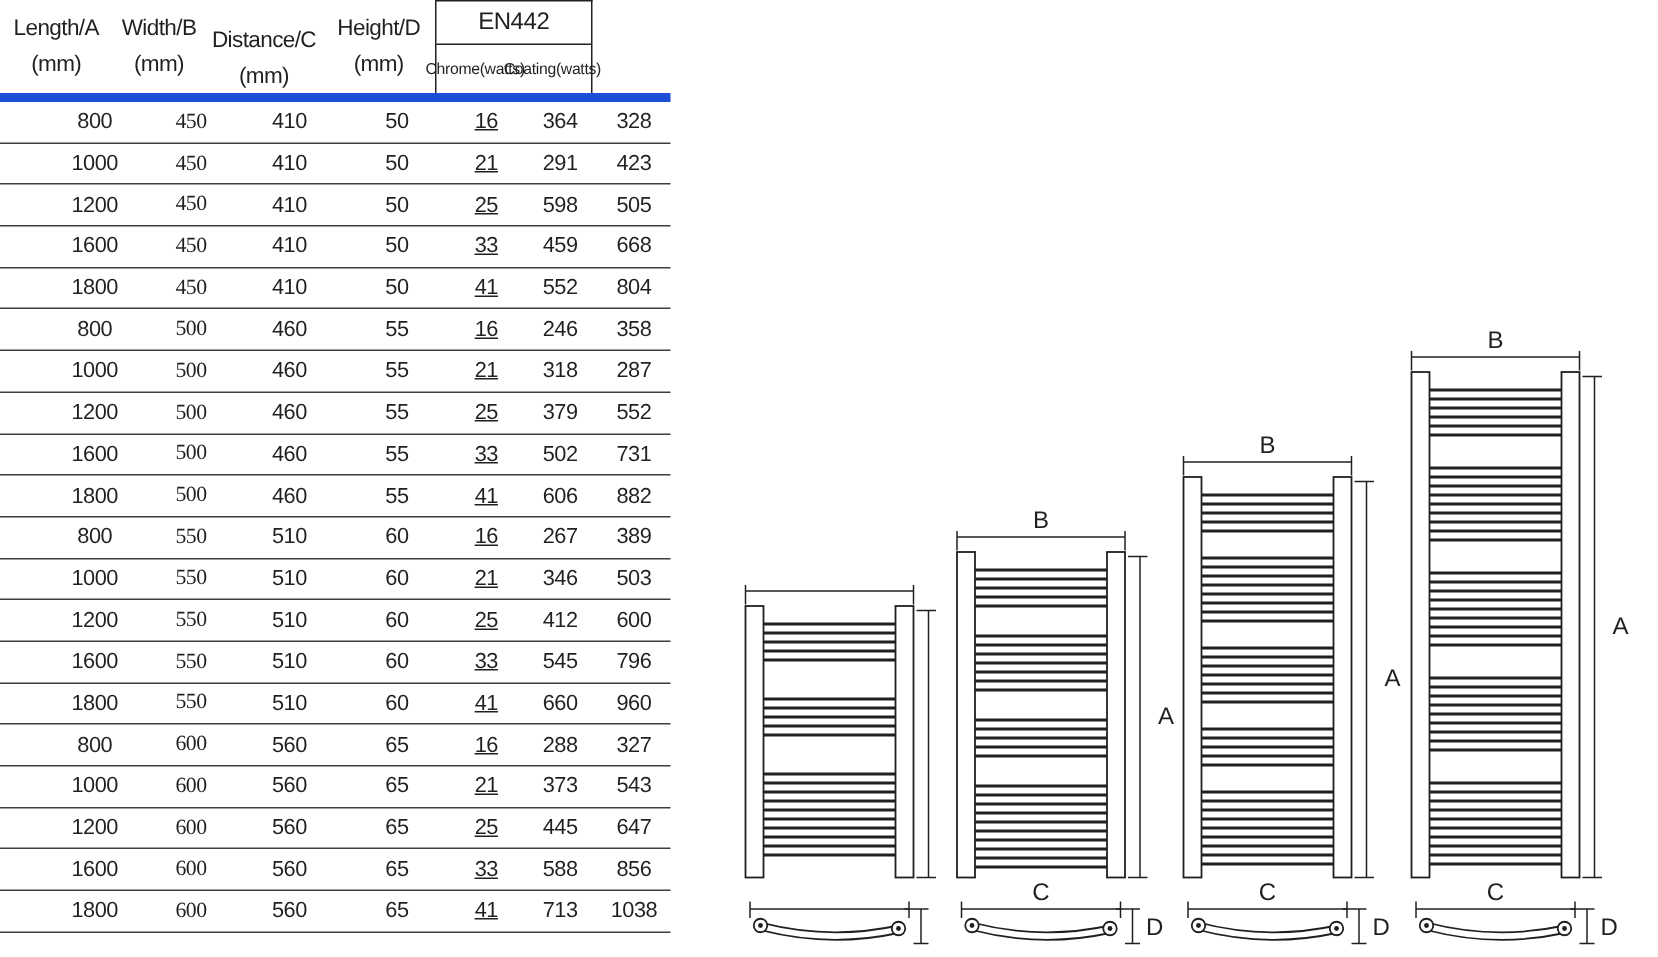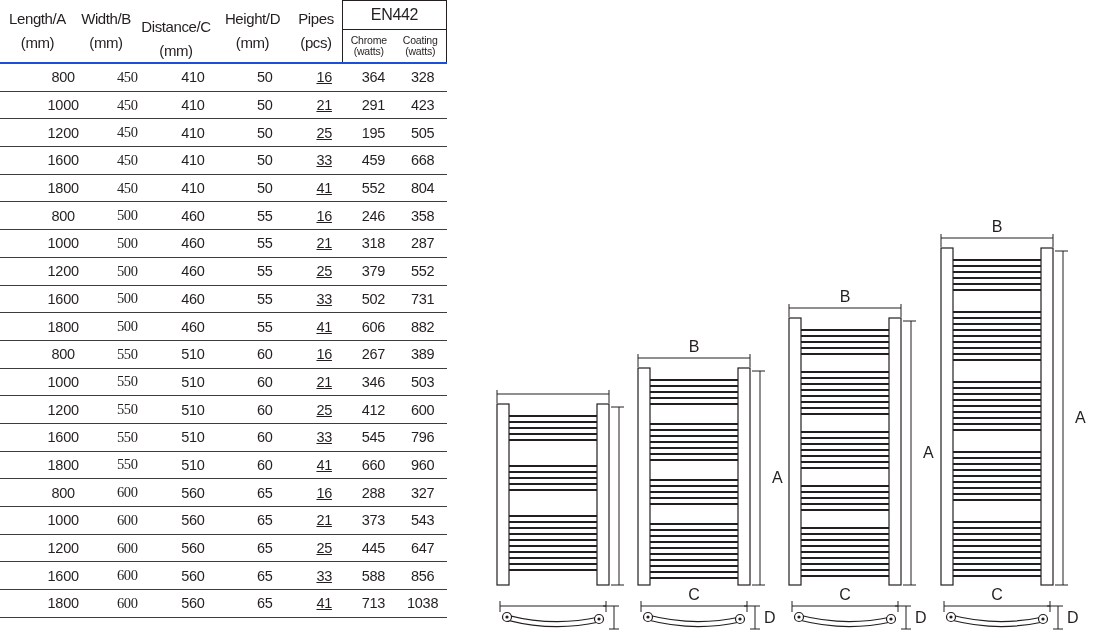--- a/index.html
+++ b/index.html
@@ -2,34 +2,34 @@
 <html><head>
 <meta charset="utf-8">
 <style>
   html,body{margin:0;padding:0;background:#ffffff;}
   .page{
     position:relative;width:1105px;height:638px;background:#fff;overflow:hidden;
     font-family:"Liberation Sans", sans-serif;color:#231f20;
   }
   
   .spec-table{position:absolute;left:0;top:0;width:447px;}
-  .thead{display:flex;height:62px;border-bottom:2px solid #1d4ed8;}
+  .thead{display:flex;height:62px;border-bottom:6px solid #1d4ed8;}
   .th{display:flex;flex-direction:column;justify-content:center;align-items:center;
       font-size:15px;letter-spacing:-0.4px;line-height:24px;}
   .th:nth-child(1){width:75px;}
   .th:nth-child(2){width:62px;}
   .th:nth-child(3){width:78px;margin-top:16px;}
   .th:nth-child(4){width:75px;}
   .th:nth-child(5){width:52px;}
   .th-en442{width:105px;box-sizing:border-box;border:1.5px solid #231f20;border-bottom:none;
       display:flex;flex-direction:column;}
   .en442-title{height:28px;display:flex;align-items:center;justify-content:center;
       font-size:16px;letter-spacing:-0.3px;border-bottom:1.5px solid #231f20;}
   .en442-subrow{flex:1;display:flex;}
-  .en442-sub{width:50%;display:flex;flex-direction:column;align-items:center;justify-content:center;
+  .en442-sub{width:50%;display:flex;flex-direction:row;align-items:center;justify-content:center;
       font-size:10.5px;line-height:11px;letter-spacing:-0.2px;}
   .tbody{}
   .tr{display:flex;height:26.7px;border-bottom:1px solid #3d3d3d;align-items:center;}
   .td{font-size:14.5px;letter-spacing:-0.3px;text-align:center;}
   .td:nth-child(1){width:75px;margin-left:28px;}
   .td:nth-child(2){width:62px;font-family:Liberation Serif, serif;}
   .td:nth-child(3){width:78px;}
   .td:nth-child(4){width:75px;}
   .td:nth-child(5){width:52px;text-decoration:underline;}
   .td:nth-child(6){width:53px;}
@@ -53,24 +53,20 @@
         <span>(mm)</span>
       </div>
       <div class="th">
         <span>Distance/C</span>
         <span>(mm)</span>
       </div>
       <div class="th">
         <span>Height/D</span>
         <span>(mm)</span>
       </div>
-      <div class="th">
-        <span>Pipes</span>
-        <span>(pcs)</span>
-      </div>
       <div class="th-en442">
         <div class="en442-title">EN442</div>
         <div class="en442-subrow">
           <div class="en442-sub">
             <span>Chrome</span>
             <span>(watts)</span>
           </div>
           <div class="en442-sub">
             <span>Coating</span>
             <span>(watts)</span>
@@ -96,21 +92,21 @@
           <div class="td">21</div>
           <div class="td">291</div>
           <div class="td">423</div>
         </div>
         <div class="tr">
           <div class="td">1200</div>
           <div class="td">450</div>
           <div class="td">410</div>
           <div class="td">50</div>
           <div class="td">25</div>
-          <div class="td">195</div>
+          <div class="td">598</div>
           <div class="td">505</div>
         </div>
         <div class="tr">
           <div class="td">1600</div>
           <div class="td">450</div>
           <div class="td">410</div>
           <div class="td">50</div>
           <div class="td">33</div>
           <div class="td">459</div>
           <div class="td">668</div>

